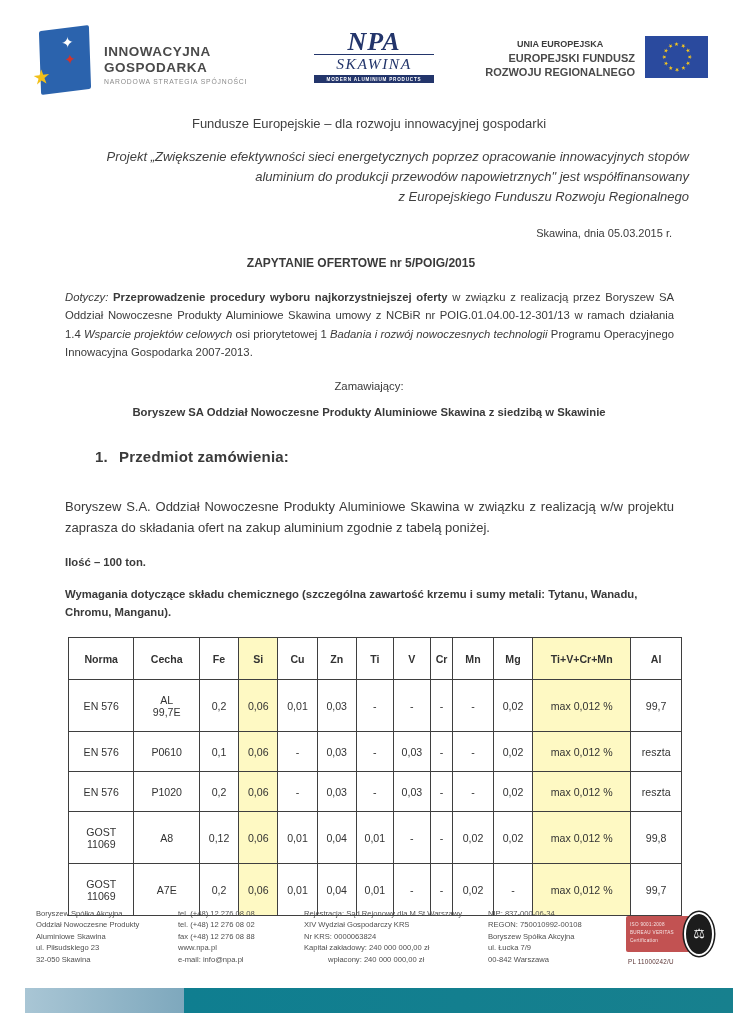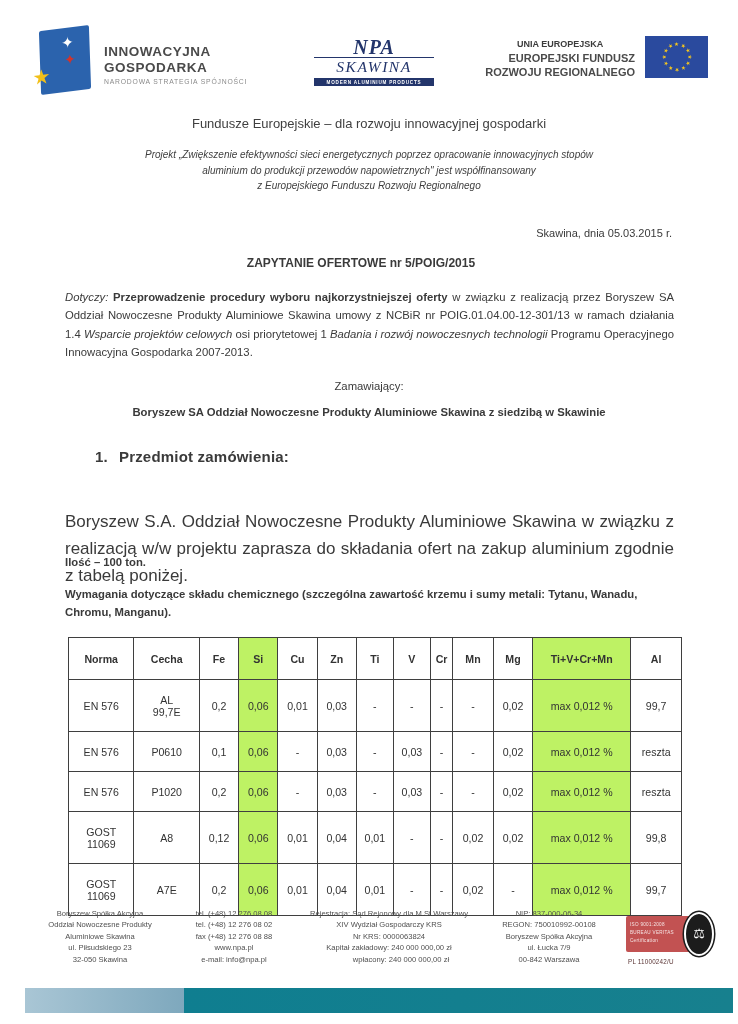--- a/index.html
+++ b/index.html
@@ -20,70 +20,70 @@
   .ig-star-white { position:absolute; top:6px; left:22px; color:#ffffff; font-size:15px; }
   .ig-star-red   { position:absolute; top:24px; left:24px; color:#d0342c; font-size:14px; }
   .ig-star-gold  { position:absolute; top:34px; left:-8px; color:#f2c019; font-size:20px; }
   .ig-text { padding-top:16px; }
   .ig-title { font-size:13.5px; font-weight:bold; color:#4a4a4a; line-height:1.15; letter-spacing:0.5px; }
   .ig-sub { font-size:6.8px; color:#8a8a8a; letter-spacing:0.8px; margin-top:3px; }
 
   
   .npa-logo { position:absolute; left:50%; transform:translateX(-50%); top:2px; text-align:center;
     font-family:"Liberation Serif", serif; color:#23356b; width:120px; }
-  .npa-top { font-size:20px; font-weight:bold; font-style:italic; line-height:0.9; letter-spacing:1px;margin-top:8px; }
+  .npa-top { font-size:26px; font-weight:bold; font-style:italic; line-height:0.9; letter-spacing:1px; }
   .npa-mid { font-size:15.5px; font-style:italic; letter-spacing:1.5px; border-top:1.5px solid #23356b; margin-top:1px; line-height:1.2; }
   .npa-bar { background:#23356b; color:#fff; font-family:"Liberation Sans",sans-serif;
     font-size:4.6px; font-weight:bold; letter-spacing:0.8px; padding:2px 0 1.5px; margin-top:1px; }
 
   
   .eu-logo { position:absolute; right:0; top:8px; display:flex; align-items:flex-start; }
   .eu-text { text-align:right; margin-right:10px; padding-top:2px; }
   .eu-l1 { font-size:9px; font-weight:bold; color:#3c3c3c; line-height:1.4;text-align:center; }
   .eu-l2 { font-size:11px; color:#4a4a4a; line-height:1.35;font-weight:bold; }
   .eu-flag { position:relative; width:63px; height:42px; background:#2a4a9e; }
   .eu-flag .ring { position:absolute; left:50%; top:50%; width:0; height:0; }
   .eu-star { position:absolute; left:-3px; top:-3px; width:6px; height:6px;
     color:#f8c81c; font-size:5.5px; line-height:6px; text-align:center; }
 
   
   .tagline { position:absolute; top:116px; left:0; right:0; text-align:center; font-size:13px; color:#3f3f3f; }
-  .project { position:absolute; top:147px; left:49px; right:49px; text-align:center;
-    font-style:italic; font-size:10px; line-height:1.55; color:#3f3f3f; }
+  .project { position:absolute; top:147px; left:49px; right:49px; text-align:right;
+    font-style:italic; font-size:13px; line-height:1.55; color:#3f3f3f; }
   .date-line { position:absolute; top:227px; right:66px; font-size:11px; }
   .doc-title { position:absolute; top:256px; left:0; right:16px; text-align:center; font-size:12px; font-weight:bold; }
   .dotyczy { position:absolute; top:288px; left:65px; right:64px; font-size:11.3px;
     line-height:1.62; text-align:justify; }
   .zam-label { position:absolute; top:380px; left:0; right:0; text-align:center; font-size:11.3px; }
   .zam-name { position:absolute; top:406px; left:0; right:0; text-align:center; font-size:11.3px; font-weight:bold; }
   .sec-heading { position:absolute; top:448px; left:95px; font-size:15px; font-weight:bold; letter-spacing:0.2px; }
   .sec-heading .num { margin-right:11px; }
-  .sec-para { position:absolute; top:497px; left:65px; right:64px; font-size:17px; line-height:1.6; text-align:justify;margin-top:11px; }
+  .sec-para { position:absolute; top:497px; left:65px; right:64px; font-size:13px; line-height:1.6; text-align:justify; }
   .qty { position:absolute; top:556px; left:65px; font-size:11.3px; font-weight:bold; }
   .req { position:absolute; top:585px; left:65px; right:64px; font-size:11.3px; font-weight:bold; line-height:1.6; }
 
   
   .spec-table-wrap { position:absolute; top:637px; left:68px; width:614px; }
   table.spec { width:100%; border-collapse:collapse; table-layout:fixed; }
   table.spec th, table.spec td {
     border:1.6px solid #3f3f3f; text-align:center; vertical-align:middle;
     font-size:10.6px; padding:4px 1px; white-space:pre-line; color:#333;
   }
   table.spec th { font-weight:bold; height:42px; }
   table.spec td { height:40px; }
   tr.tall td { height:52px; }
-  .green { background:#bef264; }
+  .green { background:#fef9c3; }
   .b { font-weight:normal; }
   col.c-norma{width:10.6%} col.c-cecha{width:10.6%} col.c-sm{width:6.35%}
   col.c-ti{width:6%} col.c-v{width:6%} col.c-cr{width:3.6%} col.c-mn{width:6.6%}
   col.c-sum{width:15.9%} col.c-al{width:8.2%}
 
   
   .footer { position:absolute; top:908px; left:36px; right:20px; display:flex; font-size:7.6px; color:#4f4f4f; line-height:1.5; }
-  .f-col { margin-right:14px;text-align:center; }
+  .f-col { margin-right:14px; }
   .f-col1 { width:128px; }
   .f-col2 { width:112px; }
   .f-col3 { width:170px; }
   .f-col4 { width:122px; }
   .f-col3 div:last-child { padding-left:24px; }
   .cert { position:relative; width:92px; height:58px; margin-left:2px; margin-top:4px; }
   .cert-red { position:absolute; left:0; top:4px; width:72px; height:36px; background:#c25252; border-radius:2px;
     padding:5px 3px 0 4px; }
   .cert-red div { color:rgba(255,255,255,0.85); font-size:4.6px; line-height:1.7; letter-spacing:0.3px; }
   .cert-seal { position:absolute; right:4px; top:0; width:30px; height:44px; background:#1c1c1c;

